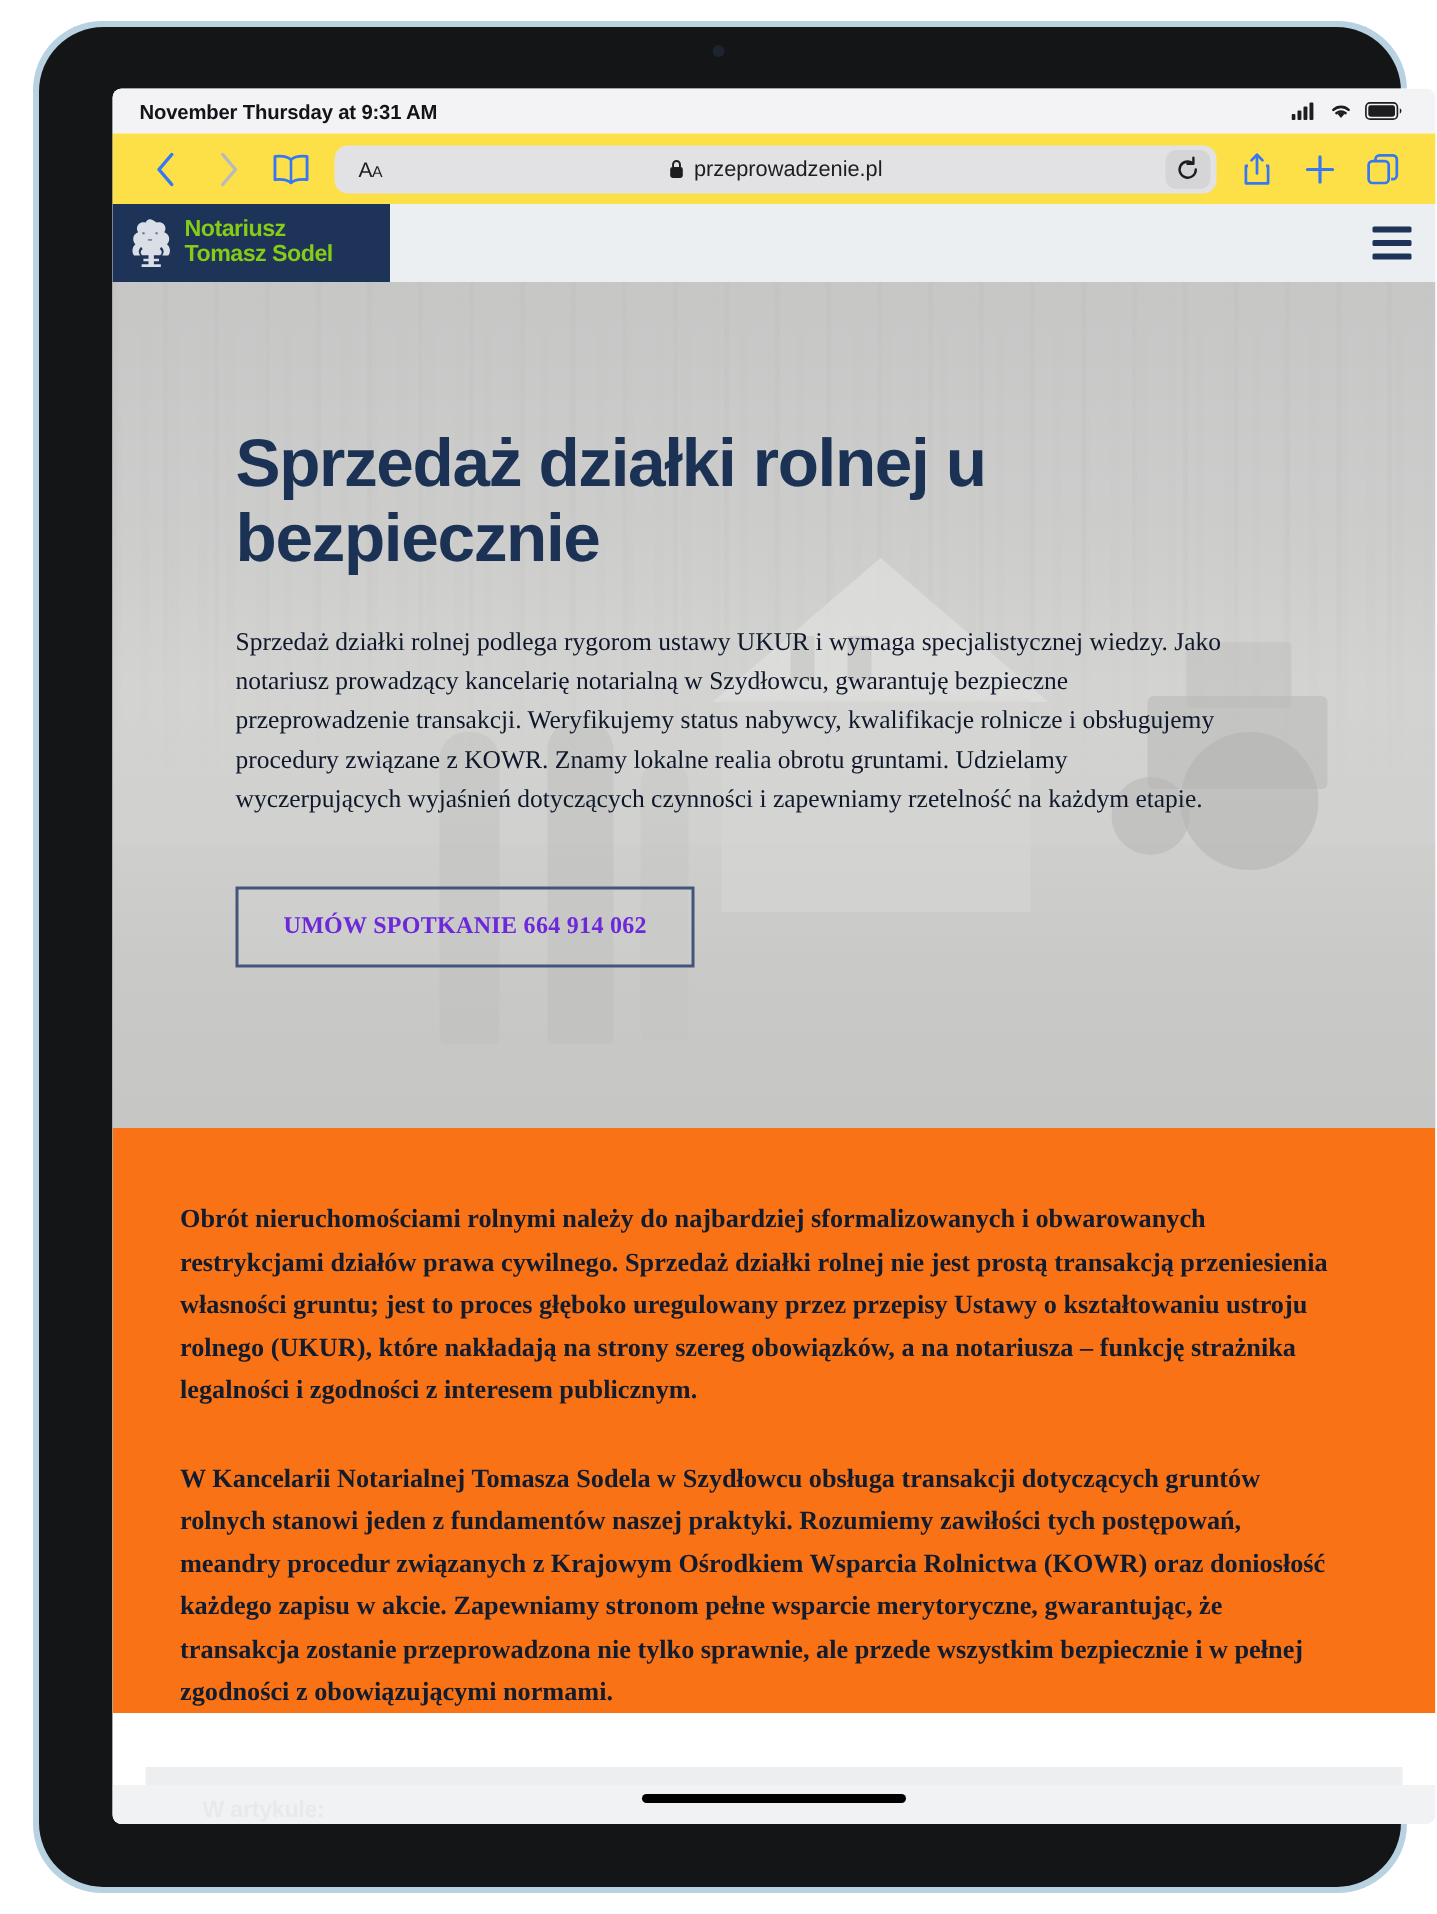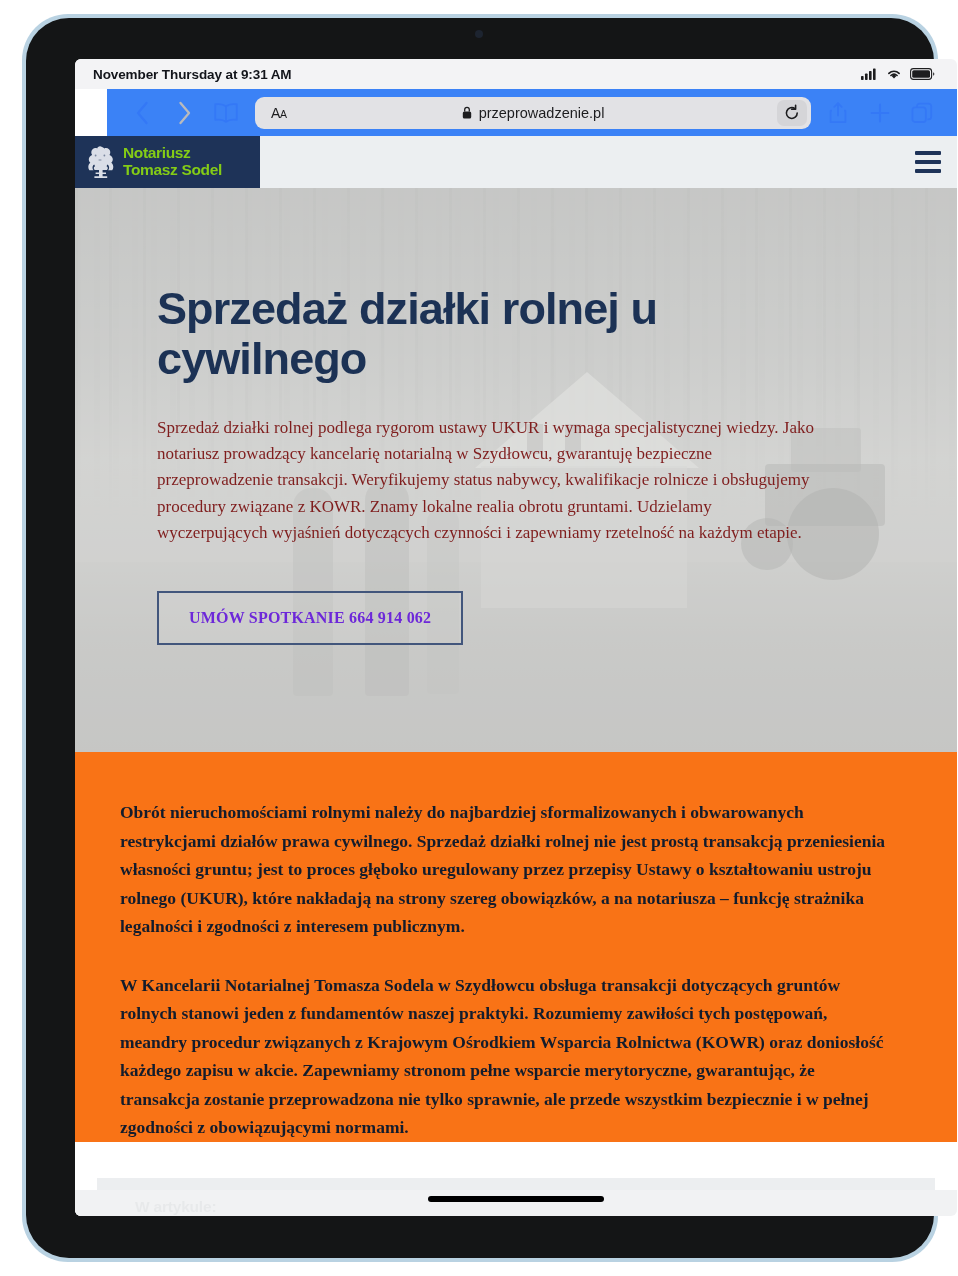--- a/index.html
+++ b/index.html
@@ -92,27 +92,26 @@
   }
   #status-icons {
     display: flex;
     align-items: center;
     gap: 8px;
   }
 
   
   #browser-toolbar {
     height: 47px;
-    background: #3b82f6;
+    background: #fde047;
     display: flex;
     align-items: center;
     padding: 0 14px;
     gap: 0px;
     flex: none;
-    margin-left: 32px;
   }
   .nav-btn {
     width: 42px;
     height: 34px;
     display: flex;
     align-items: center;
     justify-content: center;
   }
   #url-bar {
     flex: 1;
@@ -326,21 +325,21 @@
     line-height: 1.12;
     letter-spacing: -0.9px;
     max-width: 590px;
   }
   #hero-paragraph {
     margin-top: 30px;
     max-width: 662px;
     font-family: "Liberation Serif", serif;
     font-size: 17px;
     line-height: 1.55;
-    color: #7f1d1d;
+    color: #0f172a;
   }
   #hero-cta {
     margin-top: 44px;
     display: inline-block;
     border: 2px solid #42567c;
     background: rgba(255,255,255,0.06);
     padding: 16px 30px;
     font-family: "Liberation Serif", serif;
     font-size: 16px;
     font-weight: bold;
@@ -522,21 +521,21 @@
         <div class="hp-tractor-body"></div>
         <div class="hp-tractor-wheel-b"></div>
         <div class="hp-tractor-wheel-f"></div>
         <div class="hp-person-a"></div>
         <div class="hp-person-b"></div>
         <div class="hp-person-c"></div>
         <div class="hp-veil"></div>
       </div>
 
       <div id="hero-content">
-        <h1 id="hero-title">Sprzedaż działki rolnej u cywilnego</h1>
+        <h1 id="hero-title">Sprzedaż działki rolnej u bezpiecznie</h1>
         <p id="hero-paragraph">Sprzedaż działki rolnej podlega rygorom ustawy UKUR i wymaga specjalistycznej wiedzy. Jako notariusz prowadzący kancelarię notarialną w Szydłowcu, gwarantuję bezpieczne przeprowadzenie transakcji. Weryfikujemy status nabywcy, kwalifikacje rolnicze i obsługujemy procedury związane z KOWR. Znamy lokalne realia obrotu gruntami. Udzielamy wyczerpujących wyjaśnień dotyczących czynności i zapewniamy rzetelność na każdym etapie.</p>
         <a id="hero-cta">UMÓW SPOTKANIE 664 914 062</a>
       </div>
     </div>
 
     <div id="article-body">
       <p class="article-para">Obrót nieruchomościami rolnymi należy do najbardziej sformalizowanych i obwarowanych restrykcjami działów prawa cywilnego. Sprzedaż działki rolnej nie jest prostą transakcją przeniesienia własności gruntu; jest to proces głęboko uregulowany przez przepisy Ustawy o kształtowaniu ustroju rolnego (UKUR), które nakładają na strony szereg obowiązków, a na notariusza – funkcję strażnika legalności i zgodności z interesem publicznym.</p>
       <p class="article-para">W Kancelarii Notarialnej Tomasza Sodela w Szydłowcu obsługa transakcji dotyczących gruntów rolnych stanowi jeden z fundamentów naszej praktyki. Rozumiemy zawiłości tych postępowań, meandry procedur związanych z Krajowym Ośrodkiem Wsparcia Rolnictwa (KOWR) oraz doniosłość każdego zapisu w akcie. Zapewniamy stronom pełne wsparcie merytoryczne, gwarantując, że transakcja zostanie przeprowadzona nie tylko sprawnie, ale przede wszystkim bezpiecznie i w pełnej zgodności z obowiązującymi normami.</p>
     </div>
 

